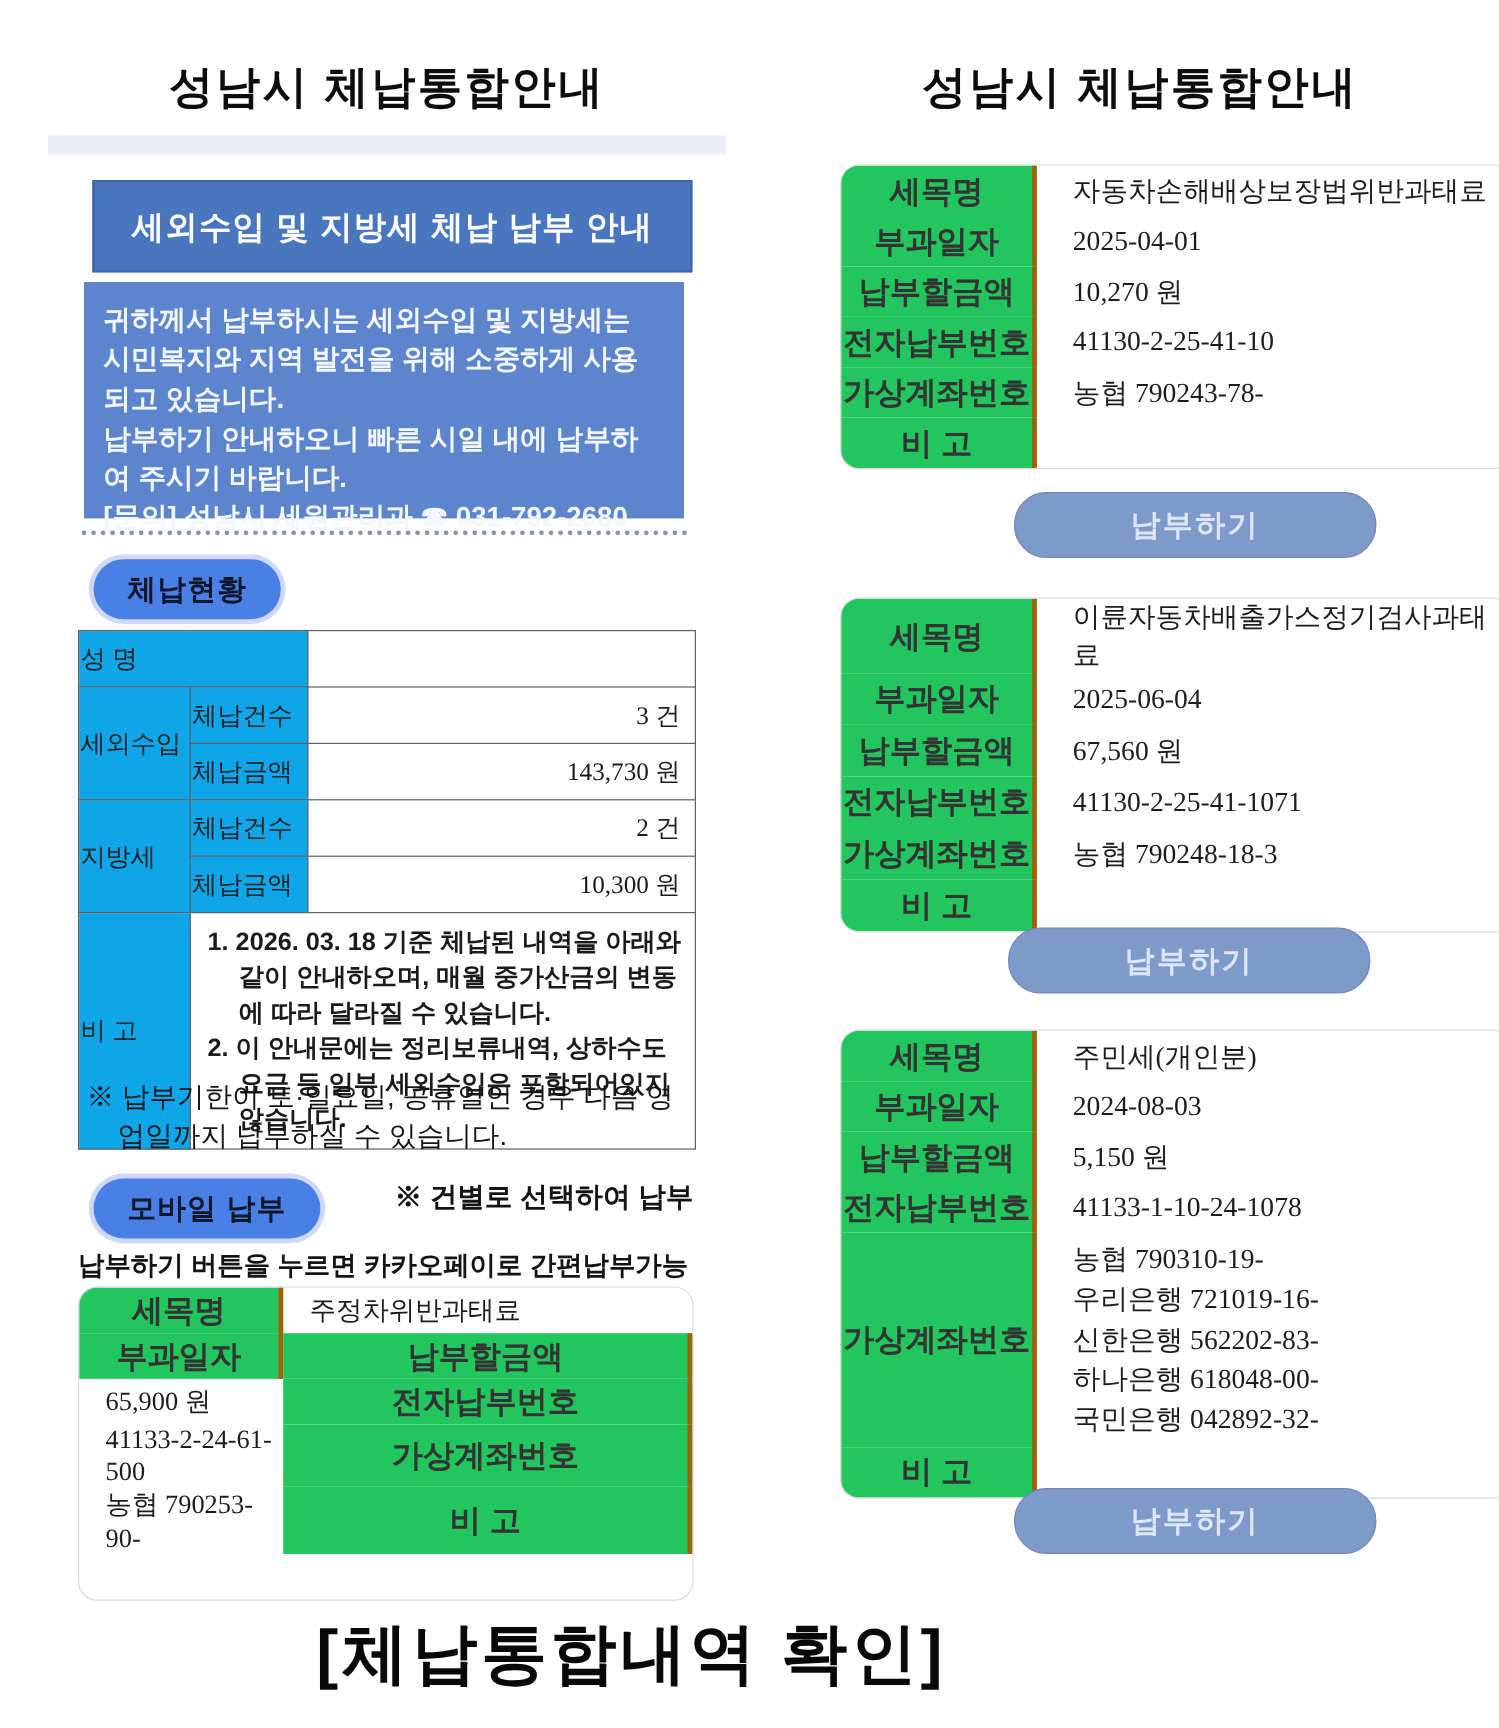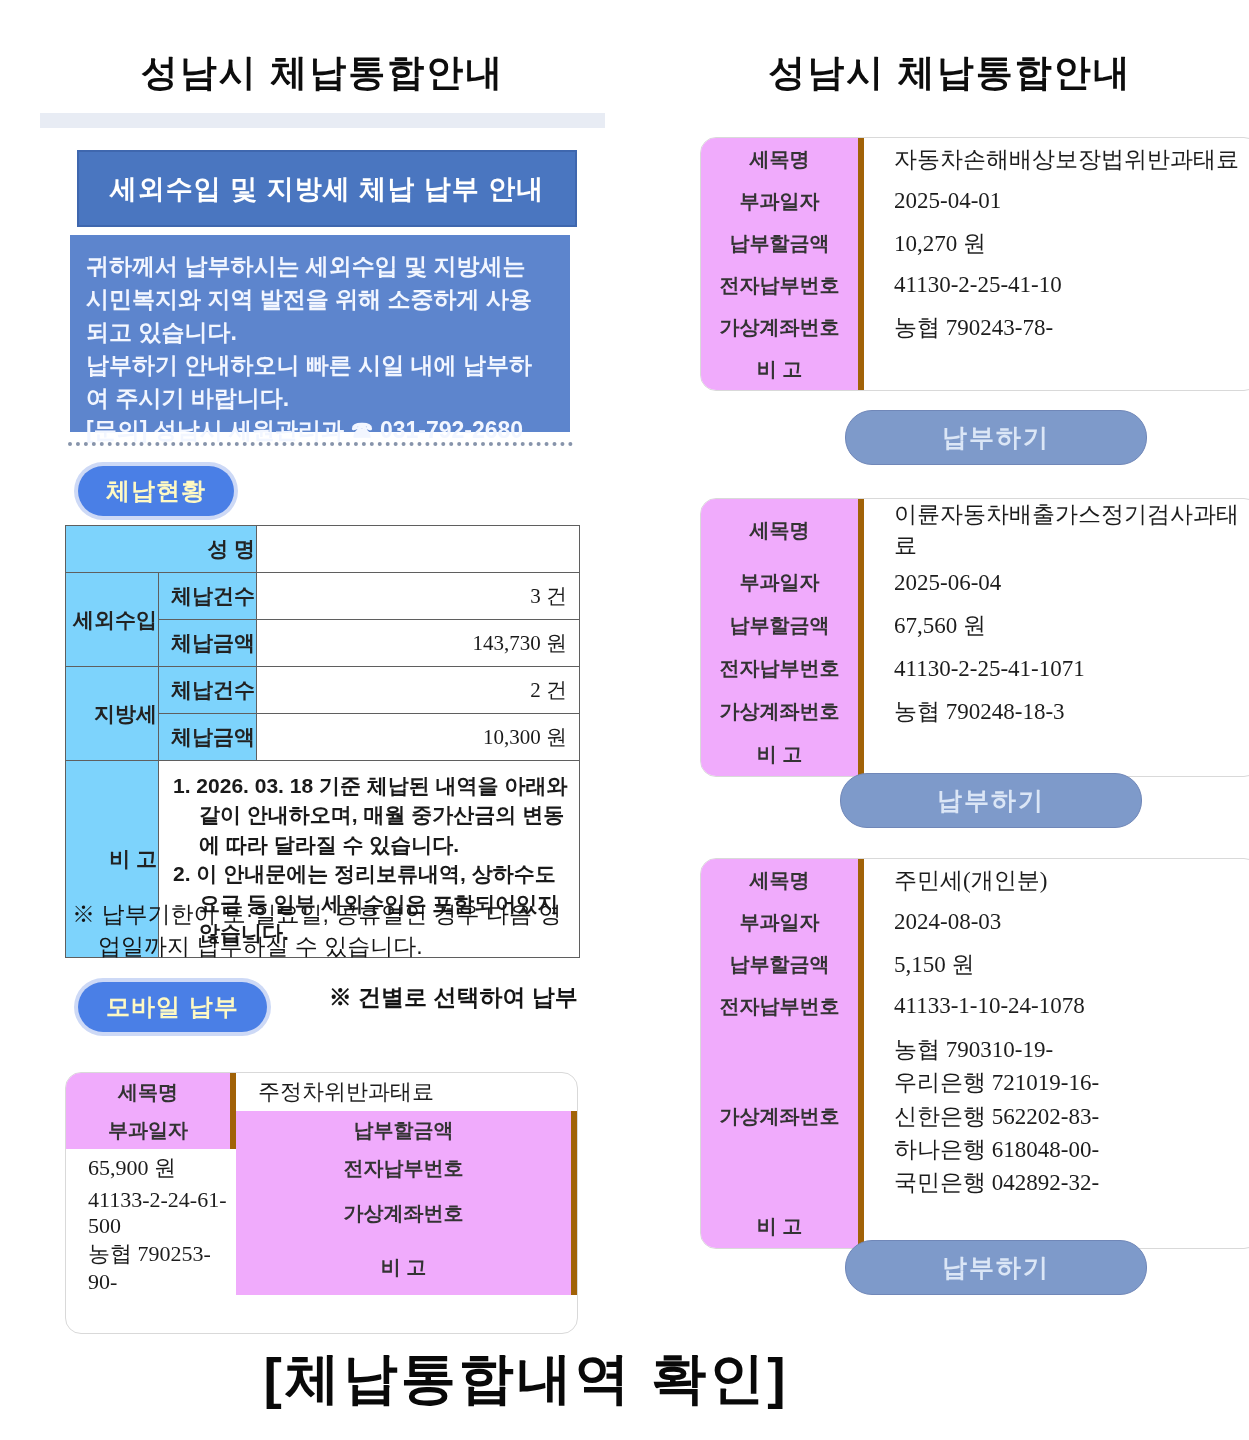--- a/index.html
+++ b/index.html
@@ -27,30 +27,30 @@
     color:#fff;font-size:27px;font-weight:bold;letter-spacing:1px;
   }
   .notice-message{
     left:70px;top:235px;width:500px;height:197px;
     background:var(--info_blue,#5d85cd);box-sizing:border-box;padding:15px 16px;
     color:#f2f6ff;font-size:23px;font-weight:bold;line-height:1.43;
   }
   .dashed-line{left:68px;top:442px;width:505px;border-top:4px dotted #8794ab;}
 
   .pill-badge{
-    display:inline-block;background:var(--accent_blue,#4a7fe6);color:#fef9c3;
+    display:inline-block;background:var(--accent_blue,#4a7fe6);color:#0f172a;
     font-size:24px;font-weight:bold;padding:9px 28px;border-radius:28px;
     box-shadow:0 0 0 4px #cdd9f6;letter-spacing:1px;
   }
 
   
   .status-table{left:65px;top:525px;width:515px;border-collapse:collapse;}
   .status-table td{border:1px solid #5f5f5f;font-size:21px;}
   .t-lbl{
-    background:#7dd3fc;text-align:right;font-weight:bold;color:#222;
+    background:#0ea5e9;text-align:left;font-weight:normal;color:#222;
     height:44px;
   }
   .c1{width:90px;} .c2{width:95px;}
   .t-val{
     background:#fff;text-align:right;padding-right:12px;
     font-family:"Liberation Serif",serif;font-size:22px;color:#1a1a1a;
   }
   .t-notes{
     background:#fff;padding:10px 10px 10px 14px;font-weight:bold;color:#1a1a1a;
     line-height:1.4;font-size:21px;
@@ -64,23 +64,23 @@
   .mobile-row{left:78px;top:982px;display:flex;align-items:flex-start;}
   .per-item-note{margin-left:62px;font-size:23px;font-weight:bold;color:#141414;}
   .kakao-note{left:65px;top:1040px;font-size:22px;font-weight:bold;color:#141414;}
 
   
   .bill-card{
     display:grid;background:#fff;border:1px solid #d9d9d9;border-radius:16px;
     overflow:hidden;box-sizing:border-box;
   }
   .bill-card .bill-label{
-    background:#f0abfc;border-right:6px solid #a16207;
+    background:#22c55e;border-right:4px solid #a16207;
     display:flex;align-items:center;justify-content:center;
-    font-size:20px;font-weight:bold;color:#333;
+    font-size:26px;font-weight:bold;color:#333;
   }
   .bill-card .bill-value{
     display:flex;align-items:center;padding-left:30px;
     font-family:"Liberation Serif",serif;font-size:23px;color:#1c1c1c;
   }
   .bill-value.multi{flex-direction:column;align-items:flex-start;justify-content:center;line-height:1.45;}
   .card-left{left:65px;top:1072px;width:513px;grid-template-columns:170px 1fr;}
   .card-left .bill-label,.card-left .bill-value{min-height:38px;}
   .card-left .bill-value{padding-left:22px;font-size:22px;}
   .card-r1{left:700px;top:137px;width:560px;grid-template-columns:163px 1fr;}
@@ -159,20 +159,21 @@
   </tbody>
     </table>
 
   <div class="abs deadline-note">※ 납부기한이 토·일요일, 공휴일인 경우 다음 영업일까지 납부하실 수 있습니다.</div>
 
   <div class="abs mobile-row">
     <span class="pill-badge">모바일 납부</span>
     <span class="per-item-note">※ 건별로 선택하여 납부</span>
   </div>
 
+  <div class="abs kakao-note">납부하기 버튼을 누르면 카카오페이로 간편납부가능</div>
 
   <div class="abs bill-card card-left">
     <div class="bill-label">세목명</div>
     <div class="bill-value">주정차위반과태료</div>
     <div class="bill-label">부과일자</div>
     <div class="bill-label">납부할금액</div>
     <div class="bill-value">65,900 원</div>
     <div class="bill-label">전자납부번호</div>
     <div class="bill-value">41133-2-24-61-500</div>
     <div class="bill-label">가상계좌번호</div>

